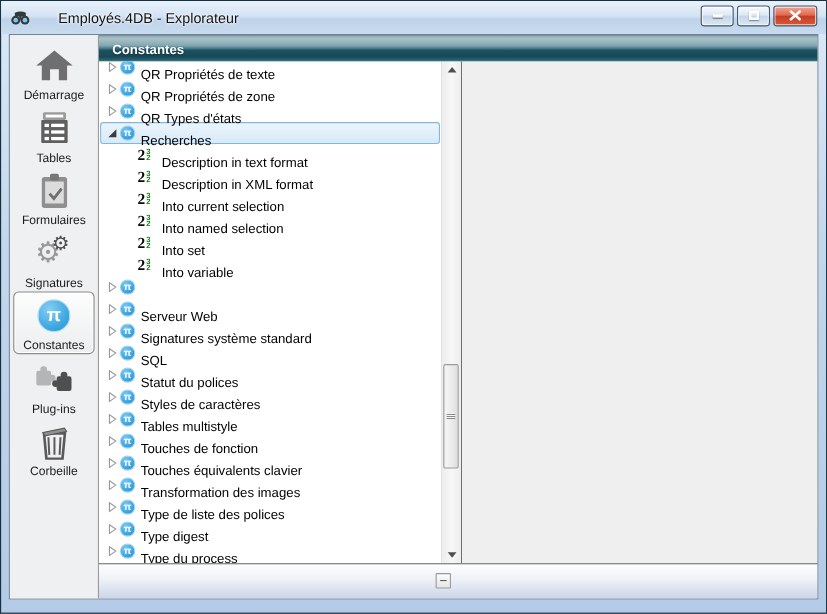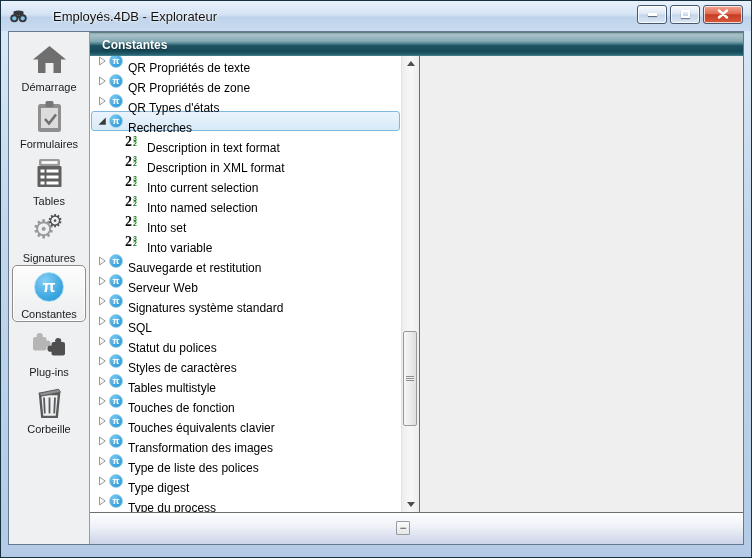--- a/index.html
+++ b/index.html
@@ -157,49 +157,49 @@
         <div class="side-item">
           <span class="side-icon">
             <svg width="35" height="29" viewBox="0 0 35 29">
               <path fill="#6f6f6f" fill-rule="evenodd" d="M17.5 1 L34 14.5 L29 14.5 L29 28 L6 28 L6 14.5 L1 14.5 Z M13.5 18 L13.5 28 L21.5 28 L21.5 18 Z"></path>
             </svg>
           </span>
           <span class="side-label">Démarrage</span>
         </div>
         <div class="side-item">
           <span class="side-icon">
-            <svg width="27" height="33" viewBox="0 0 27 33">
-              <rect x="2" y="4" width="23" height="28" rx="2.5" fill="#8f8f8f"></rect>
-              <rect x="5" y="8" width="17" height="20" fill="#dcdcdc"></rect>
-              <rect x="9.5" y="1" width="8" height="6" rx="1.5" fill="#777"></rect>
-              <path d="M9 19 l4 4.5 l7 -9" stroke="#6f6f6f" stroke-width="2.6" fill="none"></path>
-            </svg>
-          </span>
-          <span class="side-label">Formulaires</span>
-        </div>
-        <div class="side-item">
-          <span class="side-icon">
             <svg width="29" height="30" viewBox="0 0 29 30">
               <rect x="4" y="1" width="21" height="7" rx="1.5" fill="#9b9b9b"></rect>
               <rect x="6.5" y="3.2" width="16" height="2.6" fill="#fff"></rect>
               <rect x="2.5" y="8" width="24" height="21" rx="1" fill="#5f5f5f"></rect>
               <g fill="#fff">
                 <rect x="5.5" y="11.5" width="4" height="3"></rect>
                 <rect x="11.5" y="11.5" width="12" height="3"></rect>
                 <rect x="5.5" y="17.5" width="4" height="3"></rect>
                 <rect x="11.5" y="17.5" width="12" height="3"></rect>
                 <rect x="5.5" y="23.5" width="4" height="3"></rect>
                 <rect x="11.5" y="23.5" width="12" height="3"></rect>
               </g>
             </svg>
           </span>
           <span class="side-label">Tables</span>
         </div>
         <div class="side-item">
           <span class="side-icon">
+            <svg width="27" height="33" viewBox="0 0 27 33">
+              <rect x="2" y="4" width="23" height="28" rx="2.5" fill="#8f8f8f"></rect>
+              <rect x="5" y="8" width="17" height="20" fill="#dcdcdc"></rect>
+              <rect x="9.5" y="1" width="8" height="6" rx="1.5" fill="#777"></rect>
+              <path d="M9 19 l4 4.5 l7 -9" stroke="#6f6f6f" stroke-width="2.6" fill="none"></path>
+            </svg>
+          </span>
+          <span class="side-label">Formulaires</span>
+        </div>
+        <div class="side-item">
+          <span class="side-icon">
             <span class="gear-wrap">
               <span class="gear gear-big">⚙</span>
               <span class="gear gear-small">⚙</span>
             </span>
           </span>
           <span class="side-label">Signatures</span>
         </div>
         <div class="side-item selected">
           <span class="side-icon">
             <span class="pi-big">π</span>
@@ -338,21 +338,20 @@
               </span>
               <span class="tree-label">Into variable</span>
             </div>
             <div class="tree-row">
               <span class="twisty">
                 <svg width="9" height="10" viewBox="0 0 9 10">
                   <path d="M1.5 1 L7.2 5 L1.5 9 Z" fill="#ffffff" stroke="#9a9a9a"></path>
                 </svg>
               </span>
               <span class="pi-badge">π</span>
-              <span class="tree-label">Sauvegarde et restitution</span>
             </div>
             <div class="tree-row">
               <span class="twisty">
                 <svg width="9" height="10" viewBox="0 0 9 10">
                   <path d="M1.5 1 L7.2 5 L1.5 9 Z" fill="#ffffff" stroke="#9a9a9a"></path>
                 </svg>
               </span>
               <span class="pi-badge">π</span>
               <span class="tree-label">Serveur Web</span>
             </div>

